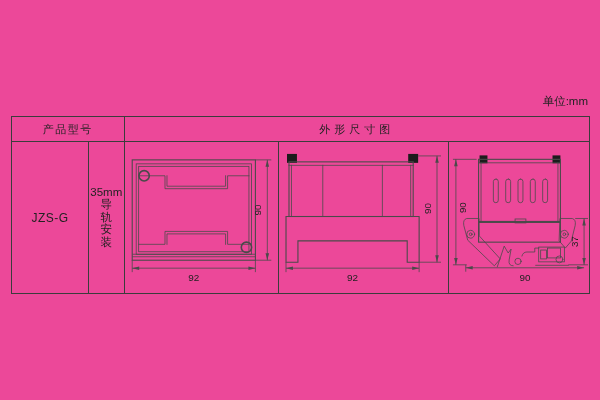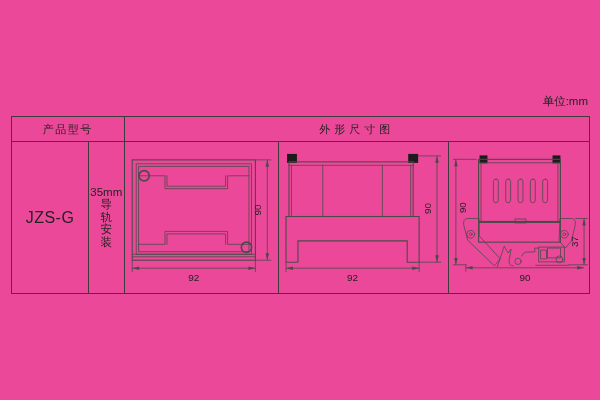--- a/index.html
+++ b/index.html
@@ -27,21 +27,21 @@
   .hdr-right{
     left:112.5px;top:0;right:0;height:25px;
     border-bottom:1px solid var(--border);
     display:flex;align-items:center;justify-content:center;
     font-size:11px;letter-spacing:4px;
   }
   .cell-model{
     left:0;top:25px;width:77px;bottom:0;
     border-right:1px solid var(--border);
     display:flex;align-items:center;justify-content:center;
-    font-size:16px;letter-spacing:0.5px;
+    font-size:12px;letter-spacing:0.5px;
   }
   .cell-mount{
     left:77px;top:25px;width:35.5px;bottom:0;
     border-right:1px solid var(--border);
     display:flex;flex-direction:column;align-items:center;justify-content:center;
     gap:1px;font-size:11.5px;line-height:1;
   }
   .cell-d1{left:112.5px;top:25px;width:154.5px;bottom:0;border-right:1px solid var(--border);}
   .cell-d2{left:267px;top:25px;width:170px;bottom:0;border-right:1px solid var(--border);}
   .cell-d3{left:437px;top:25px;right:0;bottom:0;}

